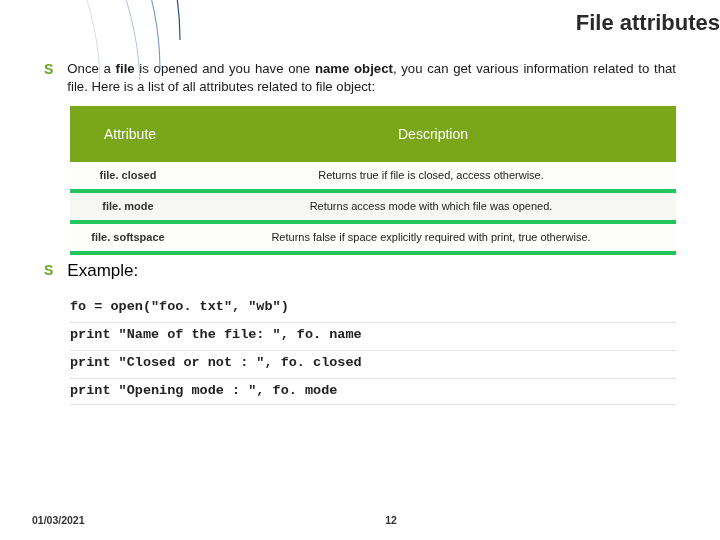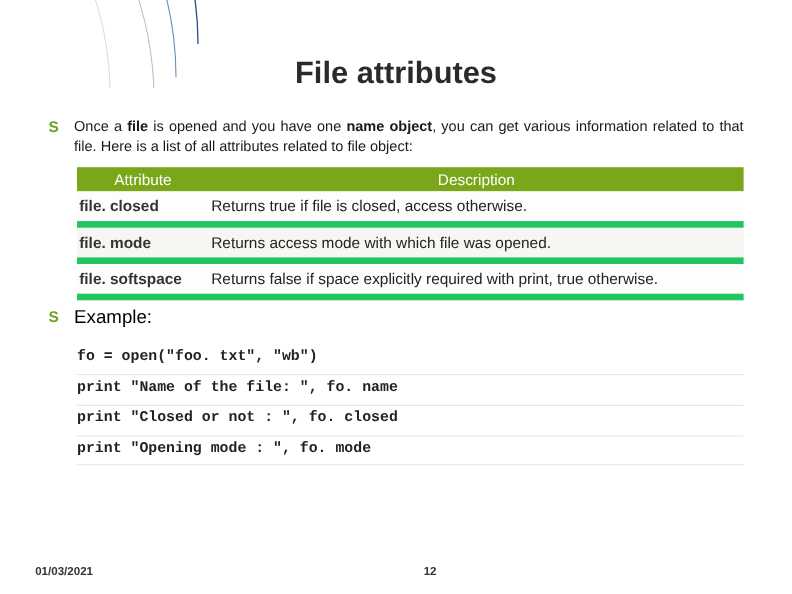--- a/index.html
+++ b/index.html
@@ -9,26 +9,25 @@
     background: #fff;
     position: relative;
   }
   .corner-deco {
     position: absolute;
     top: 0; left: 0;
     width: 220px; height: 80px;
     pointer-events: none;
   }
   .title {
-    text-align: center;
-    font-size: 28px;
+    text-align: right;
+    font-size: 22px;
     color: #2a2a2a;
     padding-top: 10px;
     font-family: Arial, sans-serif;
-    margin-top: 40px;
   }
   .content {
     padding: 24px 44px 0 44px;
   }
   .bullet-row {
     display: flex;
     gap: 14px;
     margin-bottom: 10px;
   }
   .bullet {
@@ -50,31 +49,32 @@
     border-collapse: collapse;
     margin-left: 26px;
     width: calc(100% - 26px);
     margin-bottom: 6px;
   }
   .tbl th {
     background: #7aa61a;
     color: #fff;
     font-weight: normal;
     font-size: 14px;
-    padding: 3px 6px;
+    padding: 20px 6px;
     text-align: center;
   }
   .tbl th:first-child { width: 120px; }
   .tbl td {
-    font-size: 14px;
+    font-size: 11px;
     padding: 5px 6px 5px 2px;
-    border-bottom: 6px solid #22c55e;
+    border-bottom: 4px solid #22c55e;
     color: #222;
     vertical-align: top;
     line-height: 17px;
+    text-align: center;
   }
   .tbl td:first-child { font-weight: bold; color: #333; }
   .tbl tr:nth-child(even) td { background: #f6f6f2; }
   .tbl tr:nth-child(odd) td { background: #fdfdfb; }
   .example-label {
     font-size: 17px;
     margin-bottom: 4px;
   }
   .code-block {
     margin-left: 26px;

